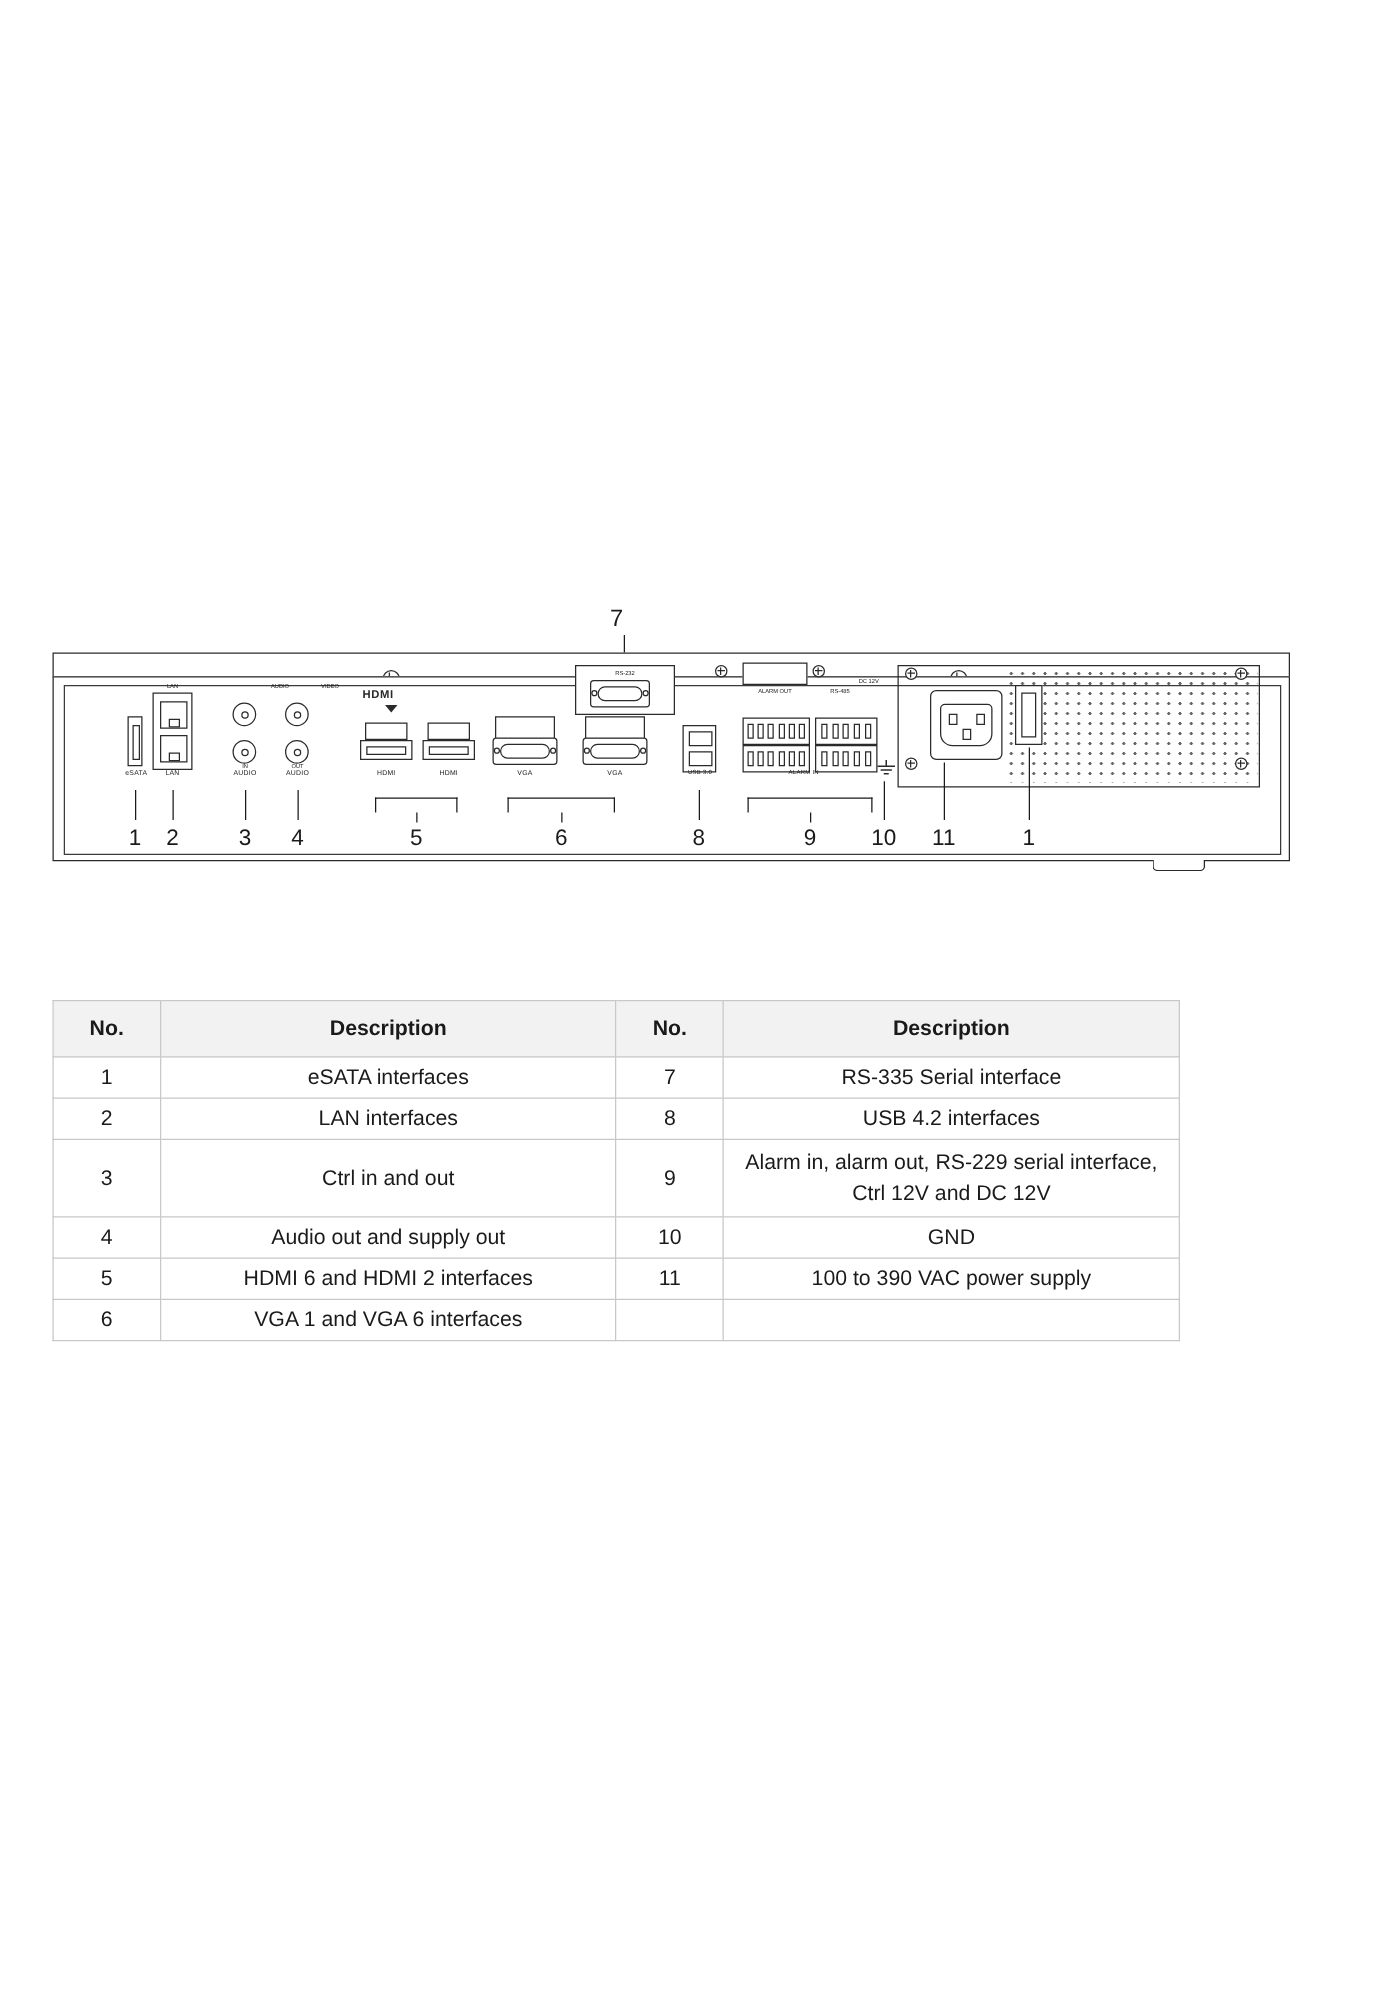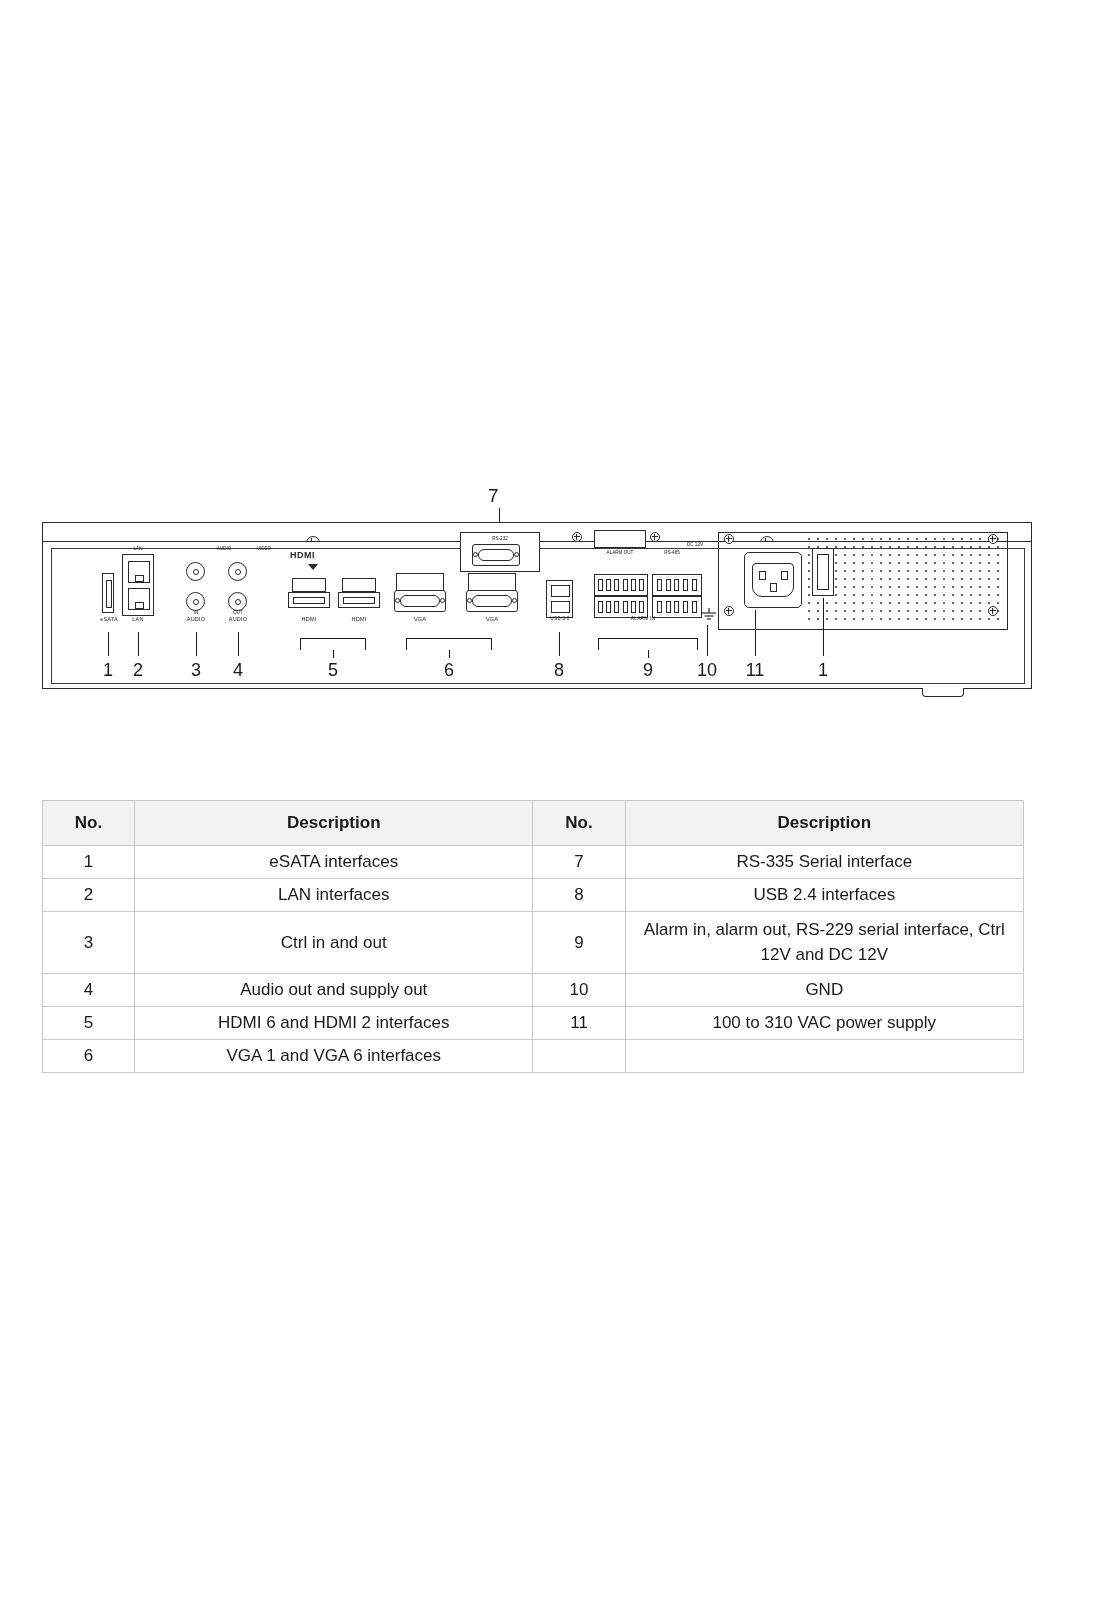--- a/index.html
+++ b/index.html
@@ -365,21 +365,21 @@
     border-right: 1px solid #1a1a1a;
     border-top: 1px solid #1a1a1a;
     box-sizing: border-box;
   }
 
   
   table.spec {
     position: absolute;
     left: 42px;
     top: 800px;
-    width: 982px;
+    width: 902px;
     border-collapse: collapse;
     font-size: 17px;
   }
   table.spec th, table.spec td {
     border: 1px solid #c8c8c8;
     padding: 6px 4px;
     text-align: center;
     vertical-align: middle;
     color: #1a1a1a;
     font-weight: normal;
@@ -589,39 +589,39 @@
     <tr>
       <td class="num">1</td>
       <td class="desc">eSATA interfaces</td>
       <td class="num">7</td>
       <td class="desc">RS-335 Serial interface</td>
     </tr>
     <tr>
       <td class="num">2</td>
       <td class="desc">LAN interfaces</td>
       <td class="num">8</td>
-      <td class="desc">USB 2.4 interfaces</td>
+      <td class="desc">USB 4.2 interfaces</td>
     </tr>
     <tr style="height:62px;">
       <td class="num">3</td>
       <td class="desc">Ctrl in and out</td>
       <td class="num">9</td>
       <td class="desc two-line">Alarm in, alarm out, RS-229 serial interface, Ctrl 12V and DC 12V</td>
     </tr>
     <tr>
       <td class="num">4</td>
       <td class="desc">Audio out and supply out</td>
       <td class="num">10</td>
       <td class="desc">GND</td>
     </tr>
     <tr>
       <td class="num">5</td>
       <td class="desc">HDMI 6 and HDMI 2 interfaces</td>
       <td class="num">11</td>
-      <td class="desc">100 to 310 VAC power supply</td>
+      <td class="desc">100 to 390 VAC power supply</td>
     </tr>
     <tr>
       <td class="num">6</td>
       <td class="desc">VGA 1 and VGA 6 interfaces</td>
       <td class="num"></td>
       <td class="desc"></td>
     </tr>
   </tbody>
 </table>
 

